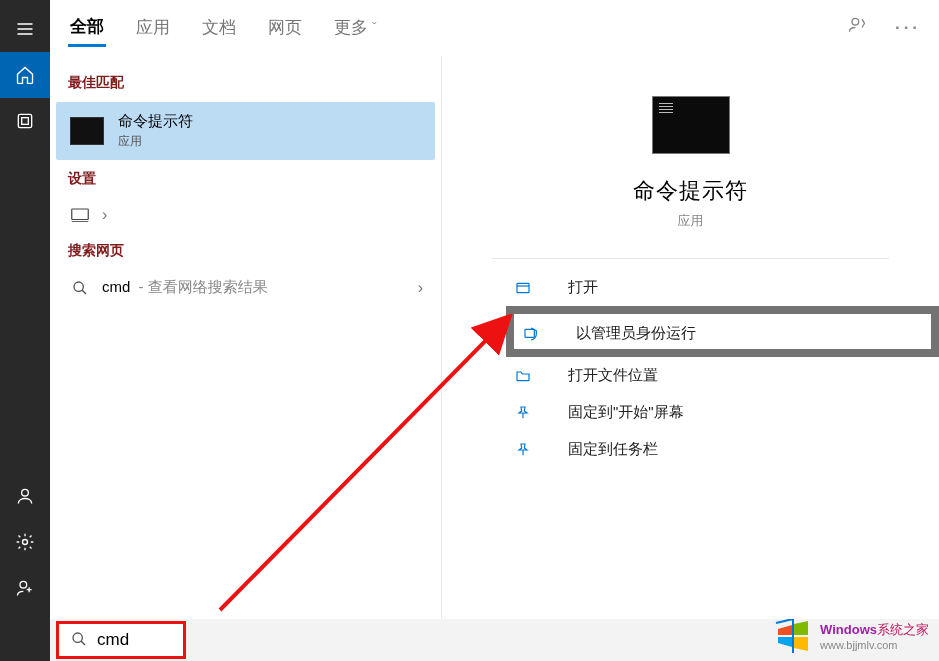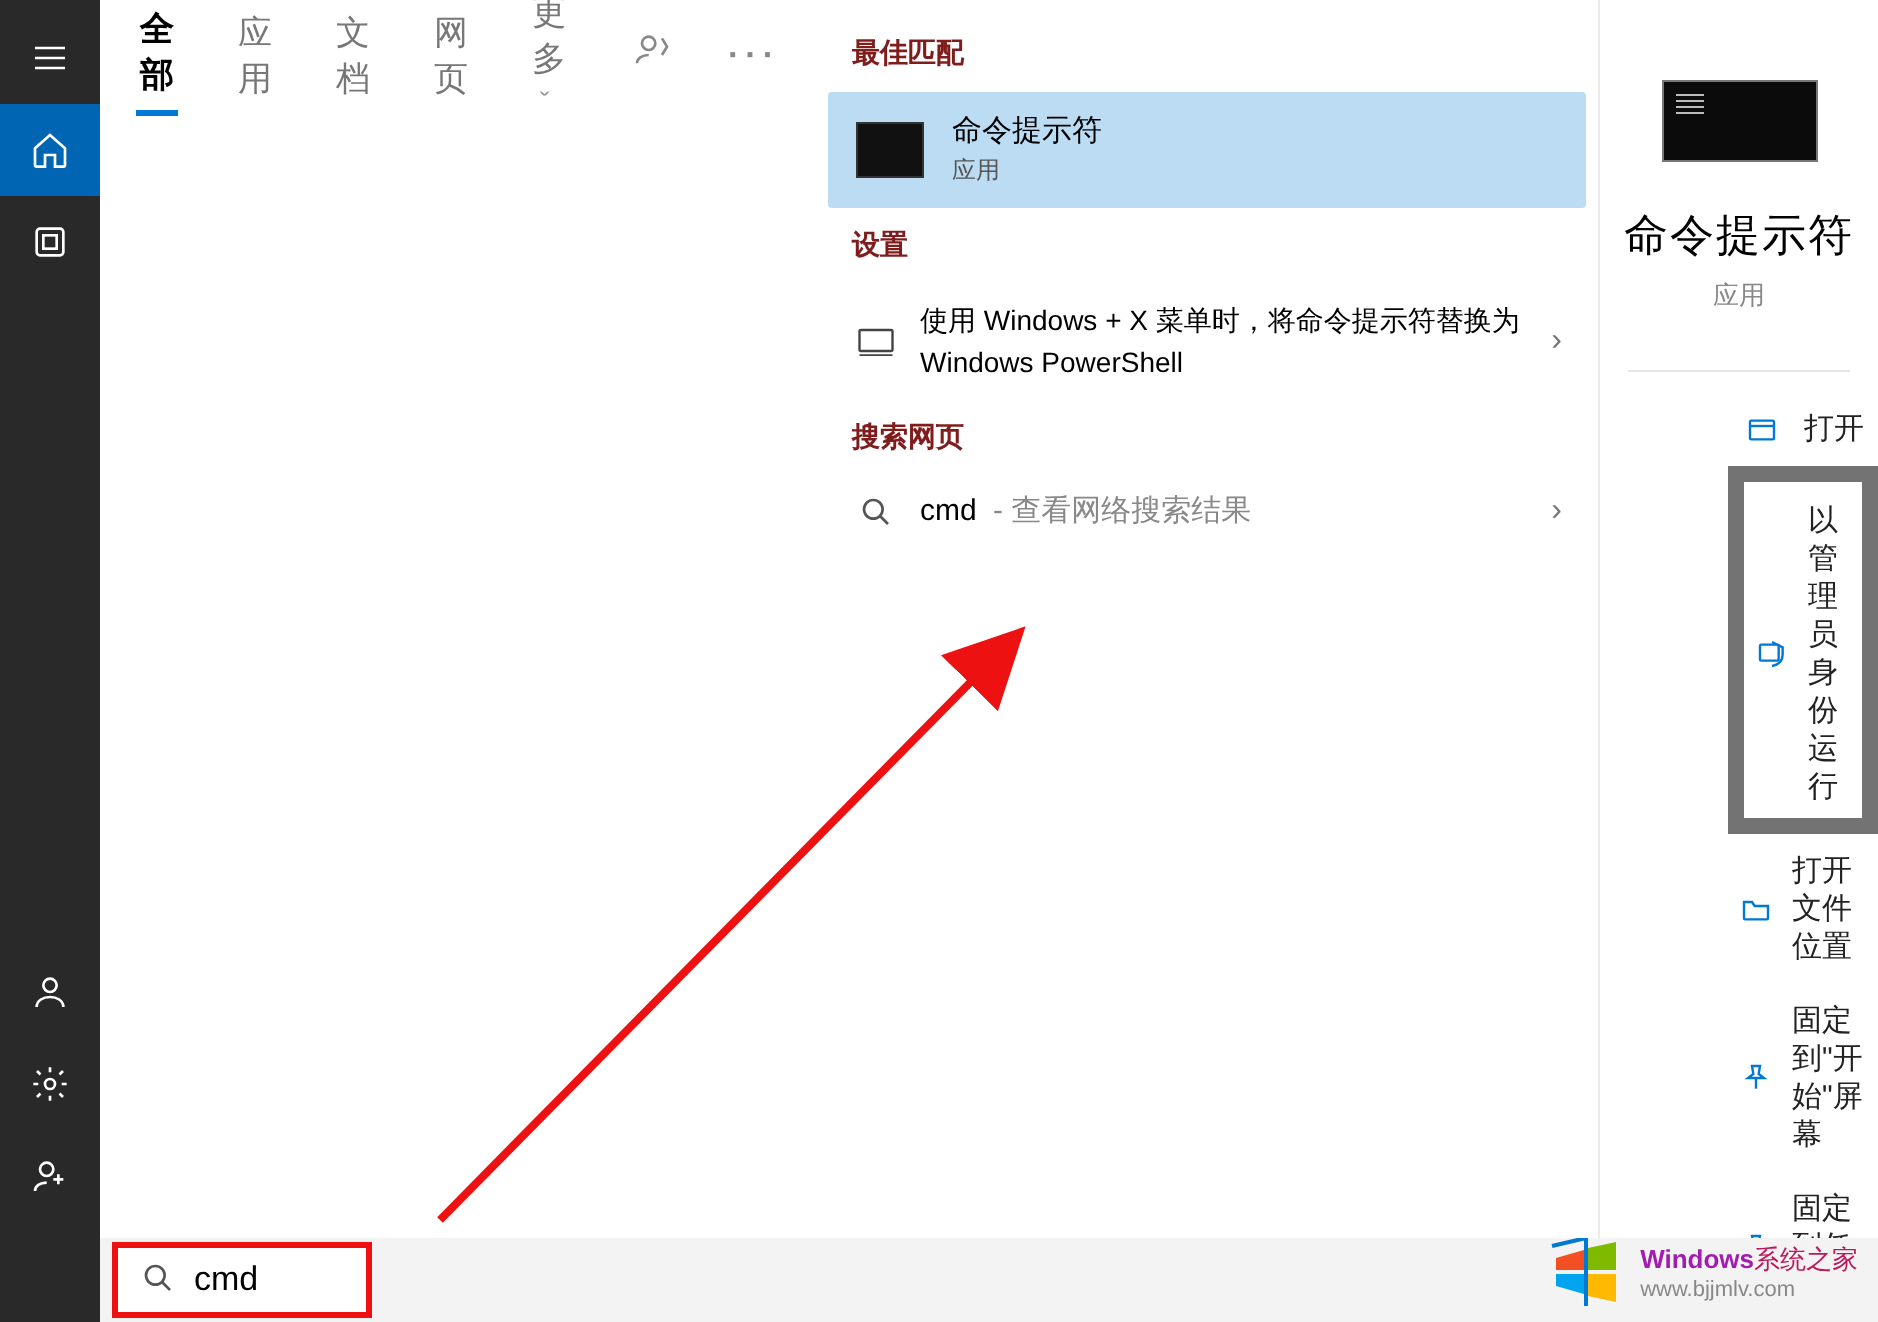--- a/index.html
+++ b/index.html
@@ -41,21 +41,21 @@
     align-items: center;
     justify-content: center;
     color: #fff;
   }
   .sb-icon.active { background: #0066b4; }
   .sb-icon svg { width: 20px; height: 20px; stroke: #fff; fill: none; stroke-width: 1.6; }
   
   .main {
     flex: 1;
     display: flex;
-    flex-direction: row;
+    flex-direction: column;
     position: relative;
   }
   
   .tabs {
     display: flex;
     align-items: center;
     height: 56px;
     padding: 0 18px;
     gap: 28px;
     border-bottom: 1px solid transparent;
@@ -152,20 +152,21 @@
     width: 80%; height: 1px; background: #e6e6e6; margin: 28px 0 10px;
   }
   .actions { width: 100%; padding-left: 70px; }
   .action {
     display: flex;
     align-items: center;
     padding: 9px 0;
     font-size: 15px;
     color: #222;
     cursor: pointer;
+    gap: 24px;
   }
   .action .aicon {
     width: 22px; margin-right: 10px;
     color: #0078d4;
     display: inline-flex; justify-content: center;
   }
   .action.highlight {
     border: 8px solid #737373;
     padding: 10px 6px 6px 0;
     margin-left: -6px;
@@ -295,21 +296,20 @@
         </div>
 
         <div class="section-label">设置</div>
         <div class="setting-row">
           <span class="lefticon">
             <svg width="18" height="14" viewBox="0 0 24 18" fill="none" stroke="#444" stroke-width="1.6">
                 <rect x="1" y="1" width="22" height="14" rx="1"></rect>
                 <path d="M1 18h22"></path>
               </svg>
           </span>
-          <div class="text">使用 Windows + X 菜单时，将命令提示符替换为 Windows PowerShell</div>
           <span class="chev">›</span>
         </div>
 
         <div class="section-label">搜索网页</div>
         <div class="web-row">
           <span class="lefticon">
             <svg width="16" height="16" viewBox="0 0 24 24" fill="none" stroke="#555" stroke-width="2">
                 <circle cx="10" cy="10" r="7"></circle>
                 <path d="M21 21l-6-6"></path>
               </svg>

